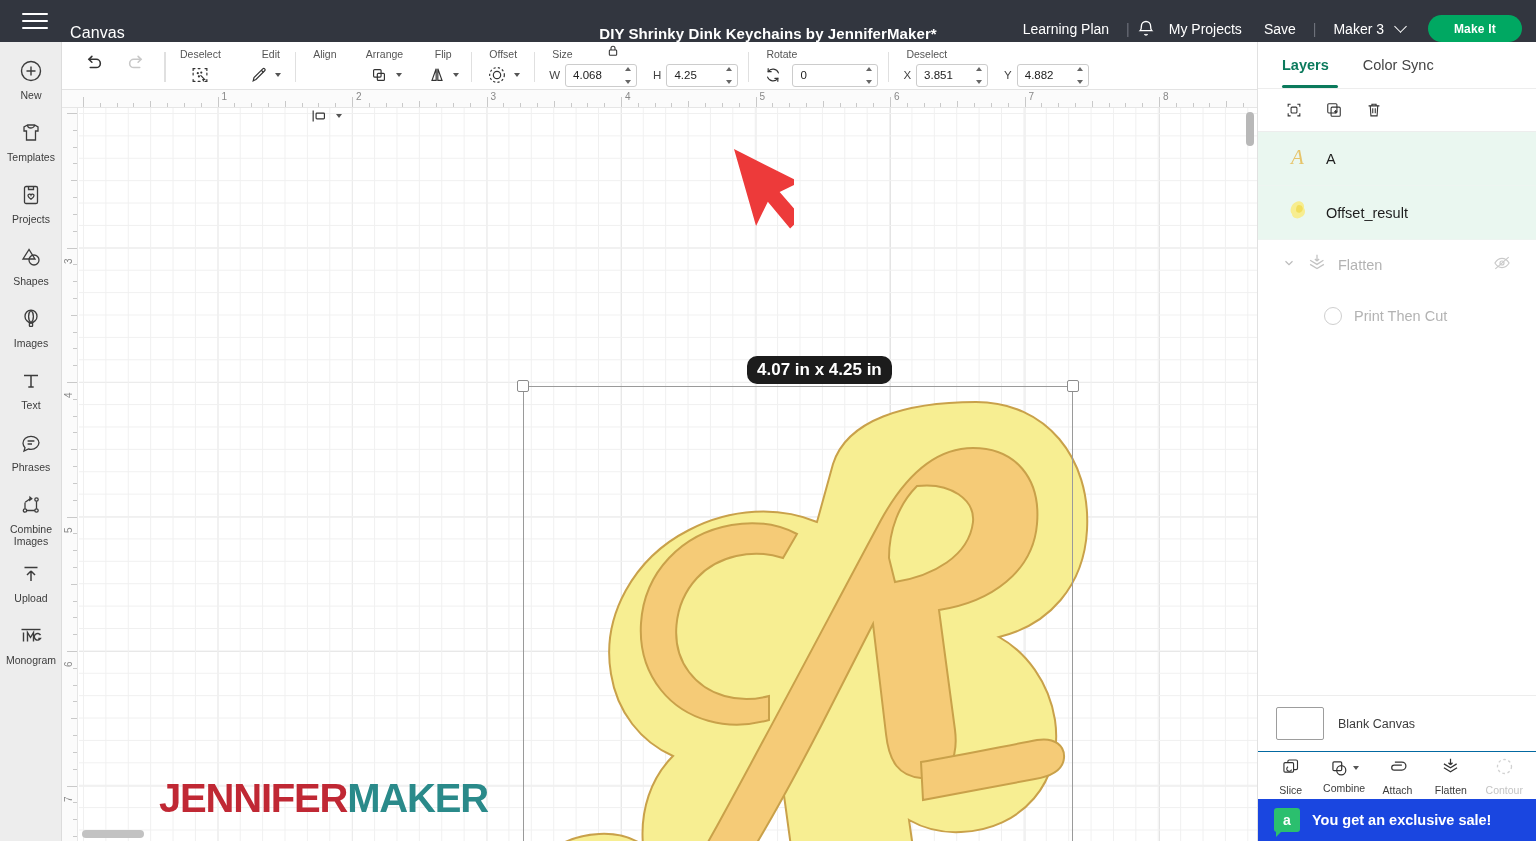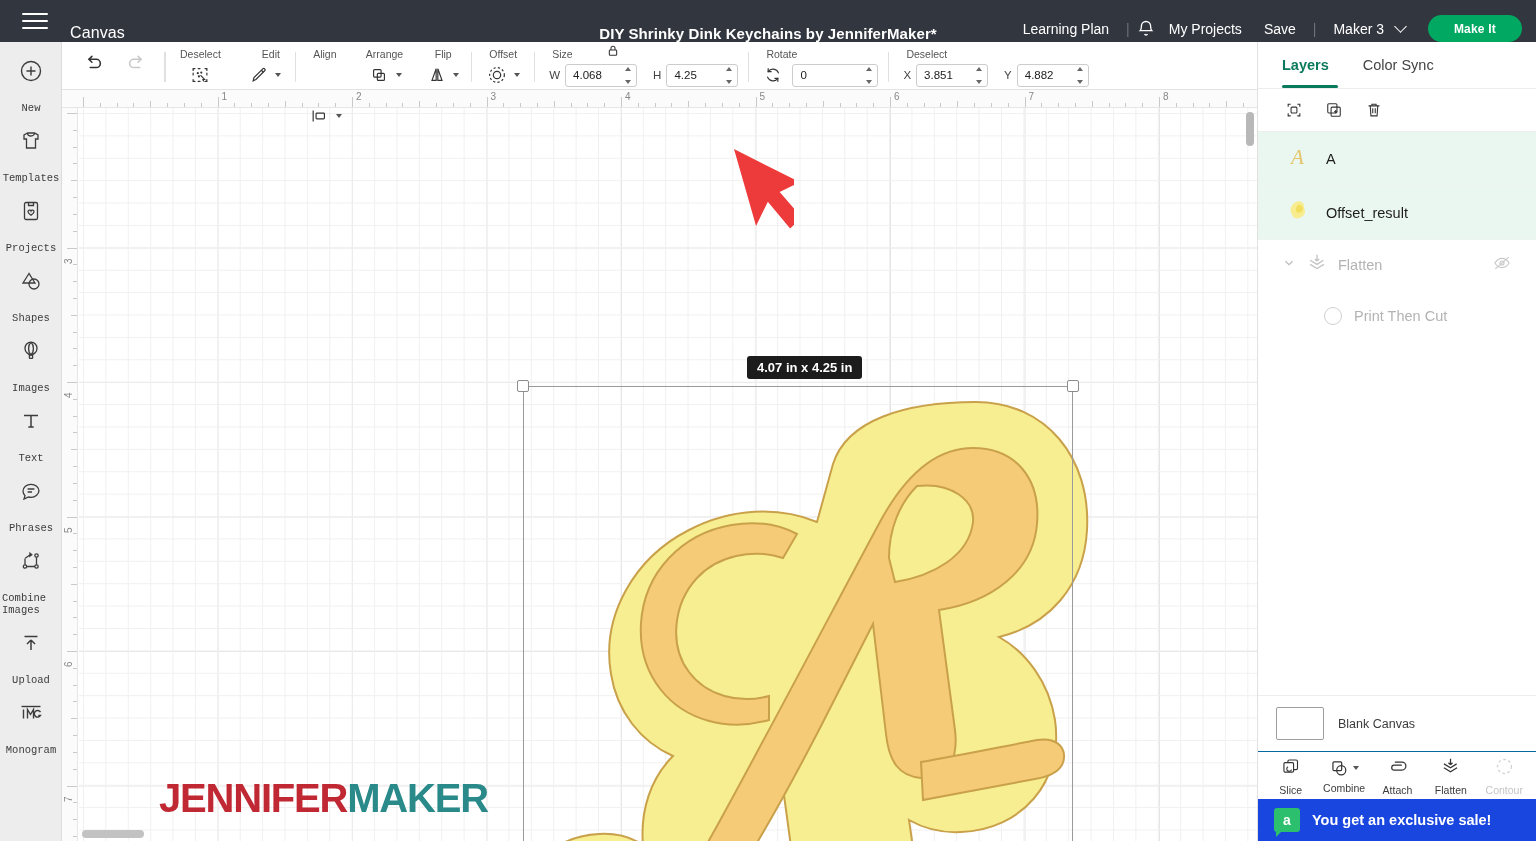--- a/index.html
+++ b/index.html
@@ -58,21 +58,21 @@
     padding-top: 8px;
     z-index: 30;
   }
   .rail-item {
     width: 62px; min-height: 62px; padding: 8px 2px 6px;
     display: flex; flex-direction: column; align-items: center; justify-content: flex-start;
     cursor: pointer; color: #3c3c3c;
   }
   .rail-item .ic { height: 26px; display:flex; align-items:center; justify-content:center; }
   .rail-item .lb {
-    font-size: 10.5px; line-height: 12px; margin-top: 18px; text-align: left; color: #3c3c3c; font-family: Liberation Mono, monospace;
+    font-size: 10.5px; line-height: 12px; margin-top: 5px; text-align: center; color: #3c3c3c;
   }
 
   
   .toolbar {
     position: absolute; top: 42px; left: 62px;
     width: 1474px; height: 48px;
     background: #fff; border-bottom: 1px solid #e3e3e3;
     display: flex; align-items: flex-end; z-index: 25;
   }
   .tgroup { display: flex; flex-direction: column; height: 48px; position: relative; padding: 0 10px; justify-content: flex-start;}
@@ -137,22 +137,22 @@
     overflow: hidden;
   }
   .selbox {
     position: absolute; border: 1px solid #9a9a9a; background: transparent;
   }
   .handle {
     position: absolute; width: 12px; height: 12px; background: #fff;
     border: 1px solid #8c8c8c; border-radius: 2px; cursor: pointer;
   }
   .sizebadge {
-    position: absolute; background: #1c1c1c; color: #fff; font-size: 13px;
-    padding: 4px 10px; border-radius: 3px; white-space: nowrap; font-weight: 600;
+    position: absolute; background: #1c1c1c; color: #fff; font-size: 17px;
+    padding: 4px 10px; border-radius: 10px; white-space: nowrap; font-weight: 600;
   }
   .cursor-arrow { position: absolute; pointer-events: none; }
   .watermark {
     position: absolute; left: 80px; bottom: 20px;
     font-size: 40px; font-weight: 800; letter-spacing: -1.2px;
     font-family: "Liberation Sans", sans-serif; pointer-events: none; white-space: nowrap;
   }
   .sbar-h {
     position: absolute; left: 20px; bottom: 3px; width: 62px; height: 8px;
     background: #c2c2c2; border-radius: 5px; z-index: 14; cursor: pointer;

